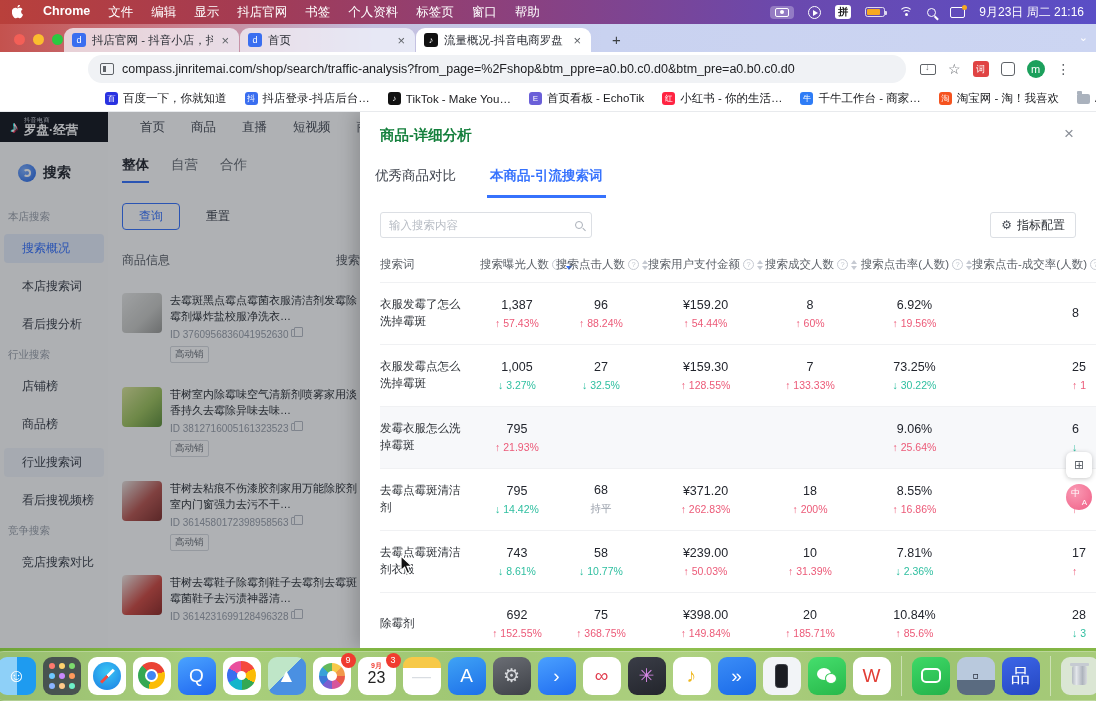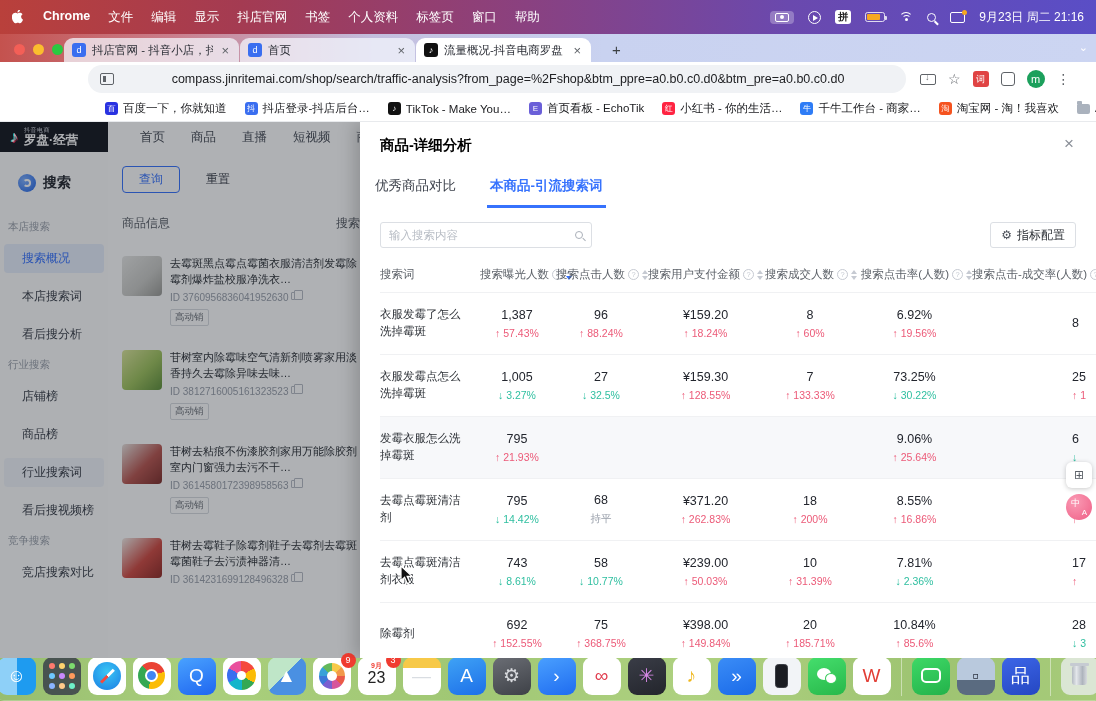--- a/index.html
+++ b/index.html
@@ -1,20 +1,20 @@
 <!DOCTYPE html>
 <html><head>
 <meta charset="utf-8">
 <style>
   * { margin:0; padding:0; box-sizing:border-box; }
   html,body { width:1096px; height:701px; overflow:hidden; font-family:"Liberation Sans","DejaVu Sans",sans-serif; }
   body { position:relative; background:#fff; }
 
   
-  .menubar { height:34px; display:flex; align-items:center; padding:0 12px;
+  .menubar { height:24px; display:flex; align-items:center; padding:0 12px;
     background:linear-gradient(90deg,#b9403b 0%,#a43b52 22%,#8a4180 48%,#6a49ae 72%,#5a4ec6 100%);
     color:#fff; font-size:12.5px; }
   .mb-left { display:flex; align-items:center; gap:18px; }
   .mb-item { white-space:nowrap; }
   .mb-item.bold { font-weight:bold; }
   .mb-right { margin-left:auto; display:flex; align-items:center; gap:14px; font-size:12px; }
   .mb-ic { display:flex; align-items:center; justify-content:center; }
   .scr-box { background:rgba(255,255,255,.28); border-radius:4px; padding:2px 5px; }
   .scr-rect { width:14px; height:9px; border:1.4px solid #fff; border-radius:2px; position:relative;}
   .scr-rect::after{content:"";position:absolute;left:4px;top:1px;width:4px;height:4px;border-radius:50%;background:#fff;}
@@ -52,21 +52,21 @@
   .tab .t-close { color:#5f6368; font-size:13px; padding:0 2px; }
   .newtab-btn { position:absolute; left:612px; top:7px; font-size:15px; color:#3c4043;}
   .tabsearch { position:absolute; right:8px; top:7px; color:#fff; font-size:11px;}
 
   
   .toolbar { height:34px; background:#fff; display:flex; align-items:center; padding:0 10px; }
   .omnibox { margin-left:78px; width:818px; height:28px; background:#f0f2f5; border-radius:14px;
     display:flex; align-items:center; padding:0 12px; gap:8px; font-size:12.5px; color:#202124;}
   .site-ic { width:14px;height:12px;border:1.4px solid #5f6368;border-radius:2px;position:relative;}
   .site-ic::after{content:"";position:absolute;left:2px;top:2px;width:3px;height:6px;background:#5f6368;}
-  .omni-url { flex:1; white-space:nowrap; overflow:hidden;text-align:center; }
+  .omni-url { flex:1; white-space:nowrap; overflow:hidden; }
   .tb-icons { display:flex; align-items:center; gap:12px; margin-left:14px; color:#444; }
   .tb-ic { font-size:14px; color:#5f6368; }
   .cast-ic { width:16px;height:11px;border:1.5px solid #5f6368;border-radius:2px;position:relative;}
   .cast-ic::after{content:"↓";position:absolute;left:4px;top:-3px;font-size:9px;color:#5f6368;}
   .ext-red { width:16px;height:16px;background:#e04444;border-radius:3px;color:#fff;font-size:9px;display:flex;align-items:center;justify-content:center;}
   .ext-box { width:14px;height:14px;border:1.5px solid #5f6368;border-radius:3px;}
   .avatar { width:18px;height:18px;border-radius:50%;background:#1ca05c;color:#fff;font-size:11px;display:flex;align-items:center;justify-content:center;}
 
   
   .bookmarks { height:26px; background:#fff; border-bottom:1px solid #e8eaed; display:flex; align-items:center; padding:0 10px 0 98px; gap:4px; }
@@ -111,21 +111,21 @@
   .prod-id { font-size:10px; color:#9aa0ab; margin-top:4px; white-space:nowrap; display:flex; align-items:flex-start; gap:3px;}
   .copy-ic { width:7px;height:8px;border:1px solid #b6bbc4;border-radius:1px;position:relative;display:inline-block;}
   .copy-ic::after{content:"";position:absolute;left:2px;top:-3px;width:7px;height:8px;border:1px solid #b6bbc4;border-radius:1px;background:#fff;}
   .prod-tag { display:inline-block; margin-top:6px; font-size:9.5px; color:#6b7077; border:1px solid #d8dbe0; border-radius:2px; padding:1px 4px;}
 
   .dim { position:absolute; inset:0; background:rgba(21,25,36,.34); z-index:2; }
 
   
   .modal { position:absolute; left:360px; top:0; width:736px; height:536px; background:#fff; z-index:3;
     box-shadow:-6px 0 16px rgba(0,0,0,.18); }
-  .m-title { position:absolute; left:20px; top:14px; font-size:14.5px; font-weight:bold; color:#000000;}
+  .m-title { position:absolute; left:20px; top:14px; font-size:14.5px; font-weight:bold; color:#15803d;}
   .m-close { position:absolute; right:22px; top:12px; font-size:17px; color:#8a8f98;}
   .m-tabs { position:absolute; left:12px; top:55px; display:flex; gap:28px; font-size:13.5px; color:#3a3f49;}
   .m-tab { padding:0 3px 10px 3px; }
   .m-tab.active { color:#3672fd; font-weight:bold; border-bottom:3px solid #3672fd;}
   .m-search { position:absolute; left:20px; top:100px; width:212px; height:26px; border:1px solid #dcdfe4; border-radius:3px;
     display:flex; align-items:center; padding:0 8px; }
   .m-search input { border:none; outline:none; flex:1; font-size:11.5px; color:#333; background:transparent; font-family:inherit;}
   .m-search input::placeholder { color:#b7bcc4; }
   .s-mag { width:8px;height:8px;border:1.4px solid #aab0b9;border-radius:50%;position:relative;flex:0 0 auto;}
   .s-mag::after{content:"";position:absolute;width:4px;height:1.4px;background:#aab0b9;transform:rotate(45deg);left:6px;top:7px;}
@@ -352,20 +352,25 @@
         <div class="sb-item">店铺榜</div>
         <div class="sb-item">商品榜</div>
         <div class="sb-item hl">行业搜索词</div>
         <div class="sb-item">看后搜视频榜</div>
         <div class="sb-sec-label">竞争搜索</div>
         <div class="sb-item">竞店搜索对比</div>
       </div>
   </div>
 
   <div class="midpanel">
+    <div class="scope-tabs" id="scope-tabs">
+        <span class="scope-tab active">整体</span>
+        <span class="scope-tab">自营</span>
+        <span class="scope-tab">合作</span>
+      </div>
     <div class="btn-row">
       <button class="btn-query">查询</button>
       <span class="btn-reset">重置</span>
     </div>
     <div class="list-head">
       <span>商品信息</span>
       <span class="lh2">搜索</span>
     </div>
     <div id="products">
         <div class="prod">
@@ -475,21 +480,21 @@
               <td class="num">
                 <div class="v">1,387</div>
                 <div class="d up">↑ 57.43%</div>
               </td>
               <td class="num">
                 <div class="v">96</div>
                 <div class="d up">↑ 88.24%</div>
               </td>
               <td class="num">
                 <div class="v">¥159.20</div>
-                <div class="d up">↑ 18.24%</div>
+                <div class="d up">↑ 54.44%</div>
               </td>
               <td class="num">
                 <div class="v">8</div>
                 <div class="d up">↑ 60%</div>
               </td>
               <td class="num">
                 <div class="v">6.92%</div>
                 <div class="d up">↑ 19.56%</div>
               </td>
               <td class="num clip">

